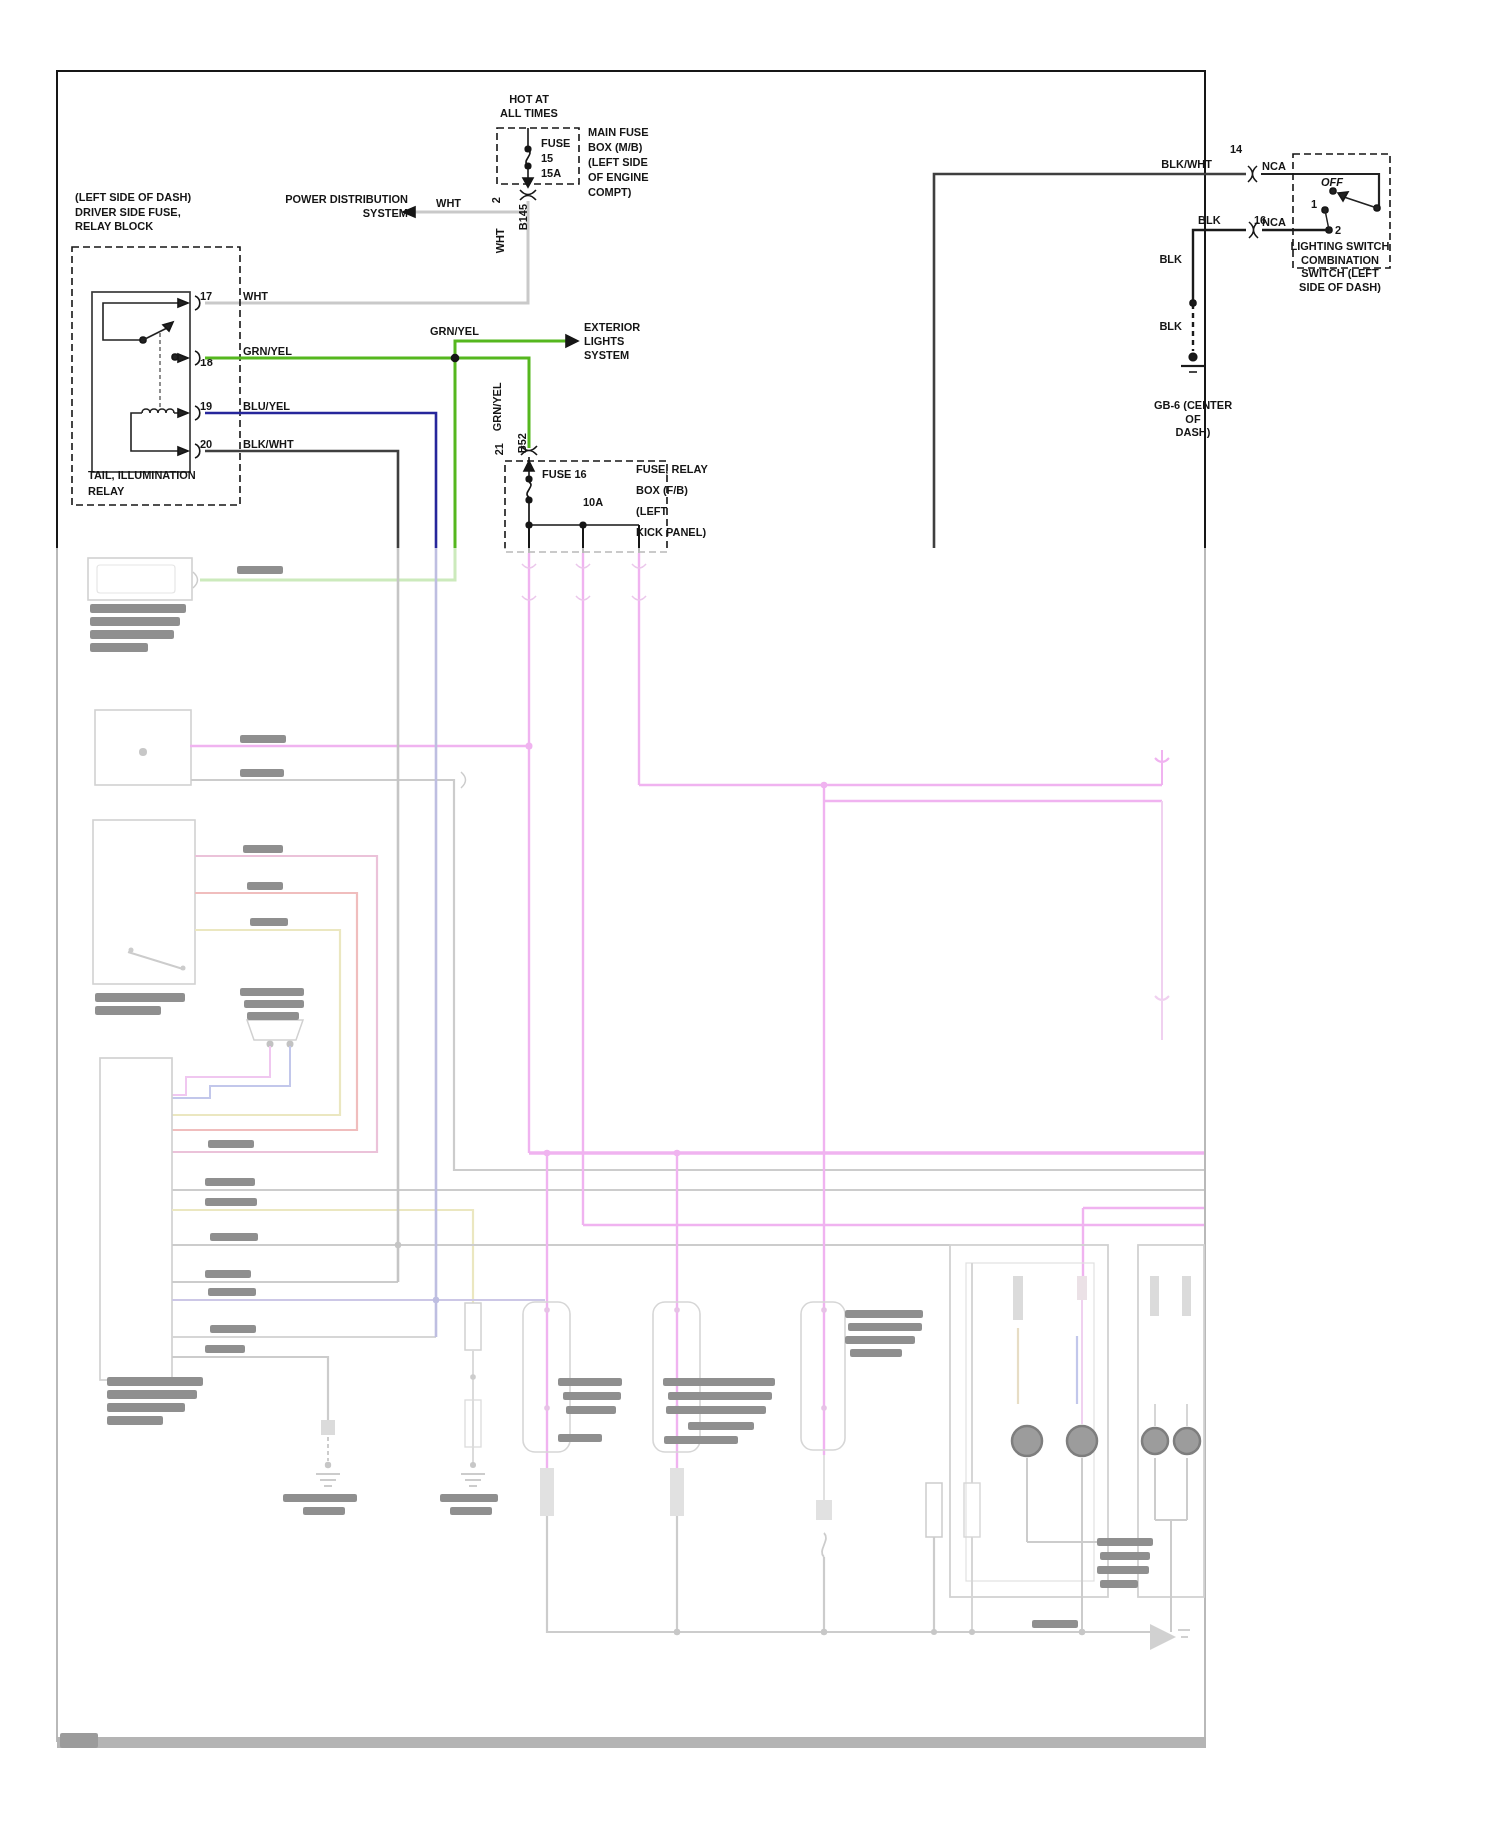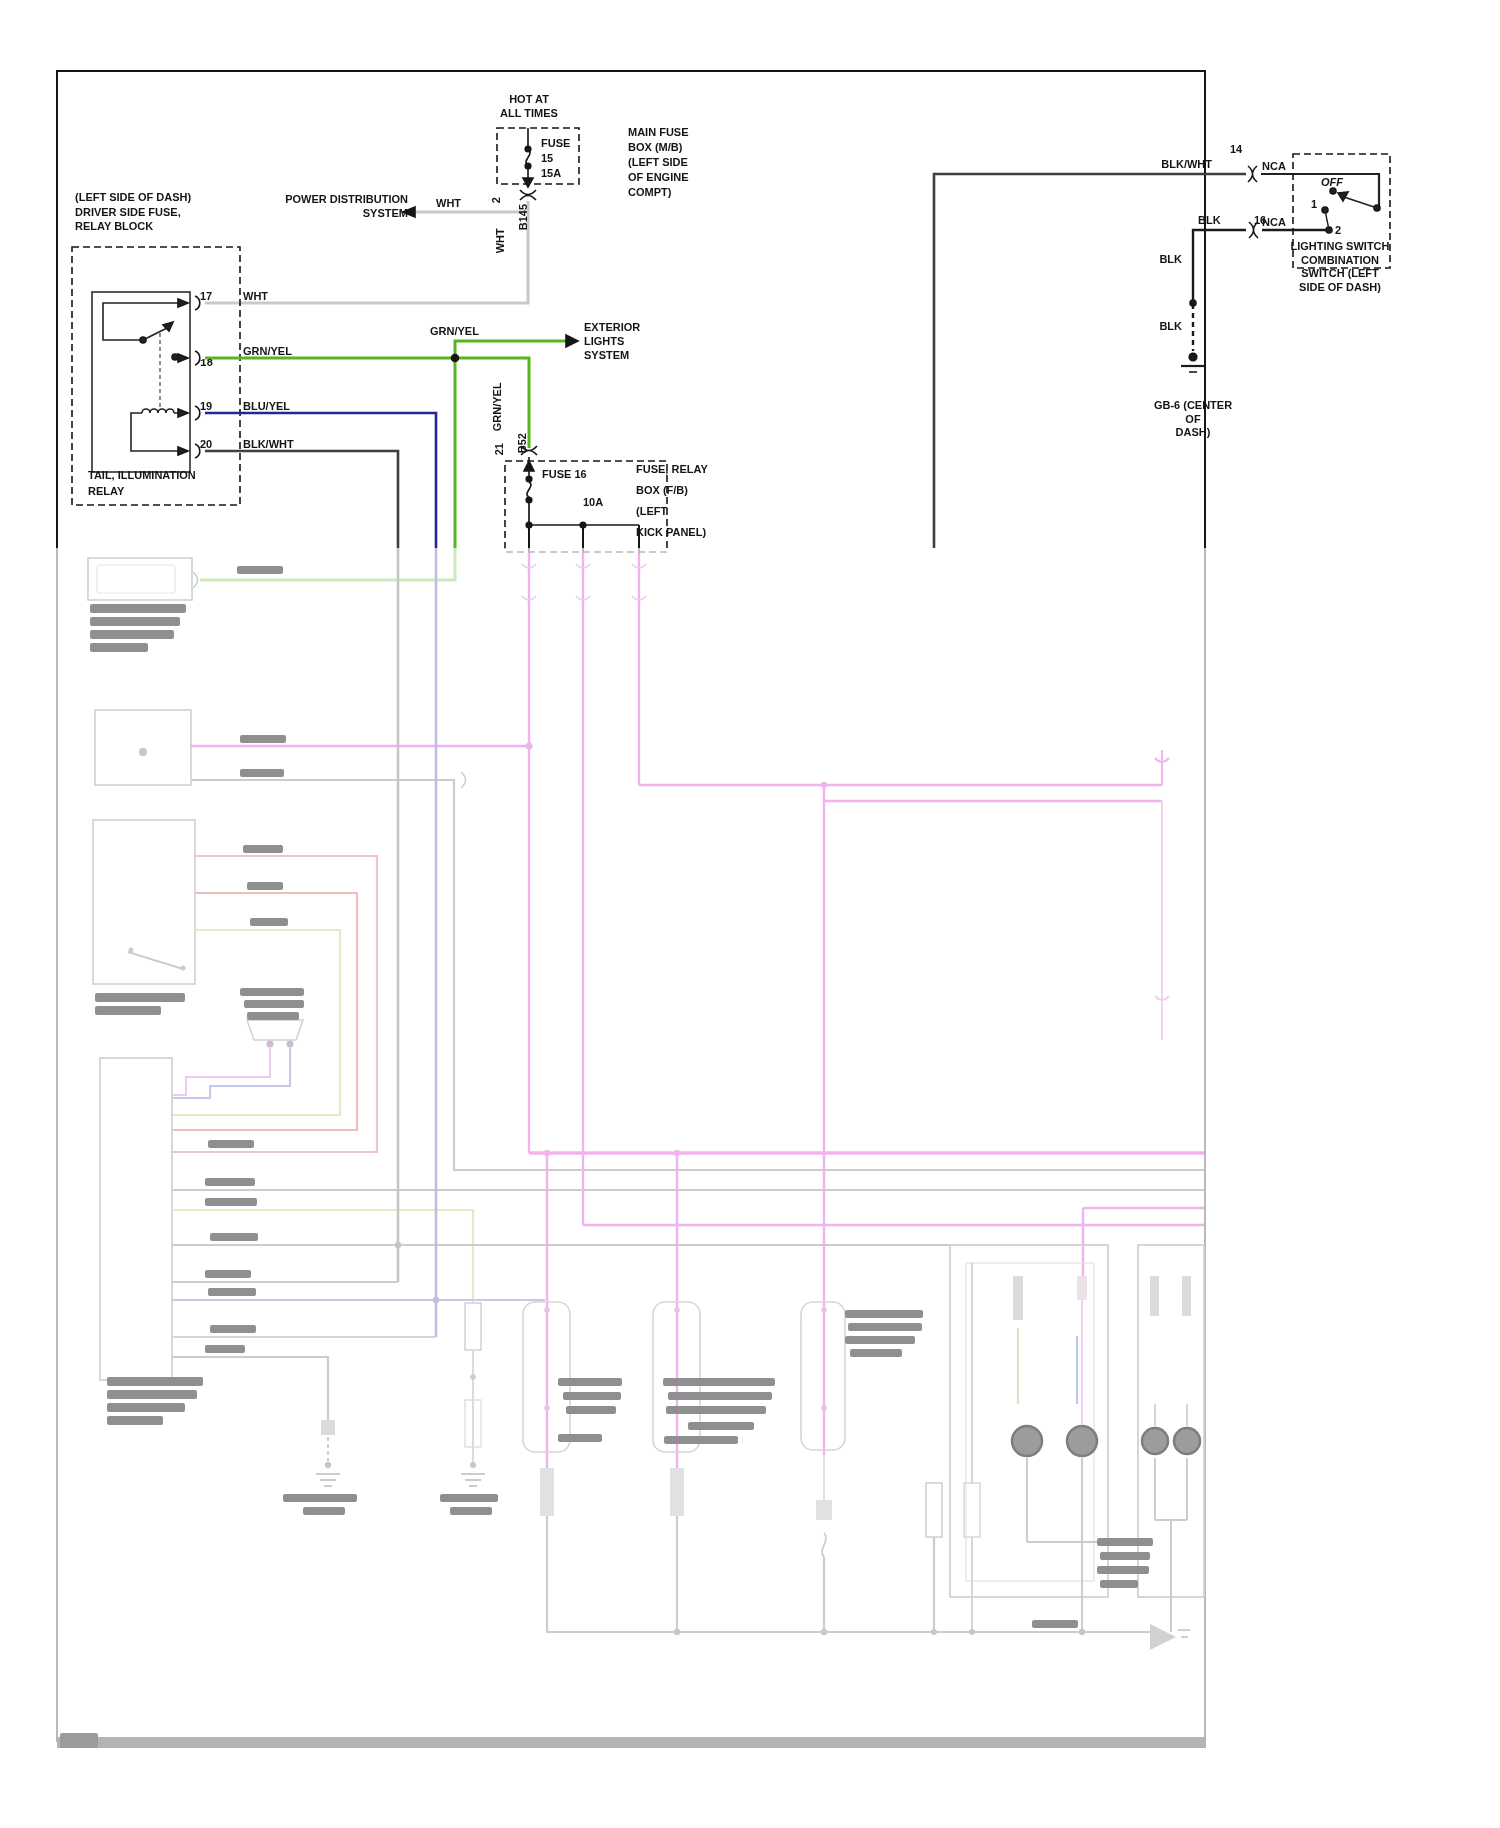--- a/index.html
+++ b/index.html
@@ -287,21 +287,21 @@
   <rect x="60" y="1733" width="38" height="15" rx="2" fill="#9b9b9b"></rect>
 </svg>
 
 <div id="labels">
 
   <div class="lbl c" style="left:484px;top:92px;width:90px;">HOT AT
 ALL TIMES</div>
   <div class="lbl" style="left:541px;top:136px;line-height:15px;">FUSE
 15
 15A</div>
-  <div class="lbl" style="left:588px;top:125px;line-height:15px;margin-left:40px;">MAIN FUSE
+  <div class="lbl" style="left:588px;top:125px;line-height:15px;">MAIN FUSE
 BOX (M/B)
 (LEFT SIDE
 OF ENGINE
 COMPT)</div>
   <div class="lbl rot" style="left:503px;top:189px;">2</div>
   <div class="lbl rot" style="left:530px;top:216px;">B145</div>
   <div class="lbl" style="left:436px;top:196px;">WHT</div>
   <div class="lbl r" style="left:226px;top:192px;width:182px;line-height:14px;">POWER DISTRIBUTION
 SYSTEM</div>
   <div class="lbl rot" style="left:507px;top:239px;">WHT</div>

